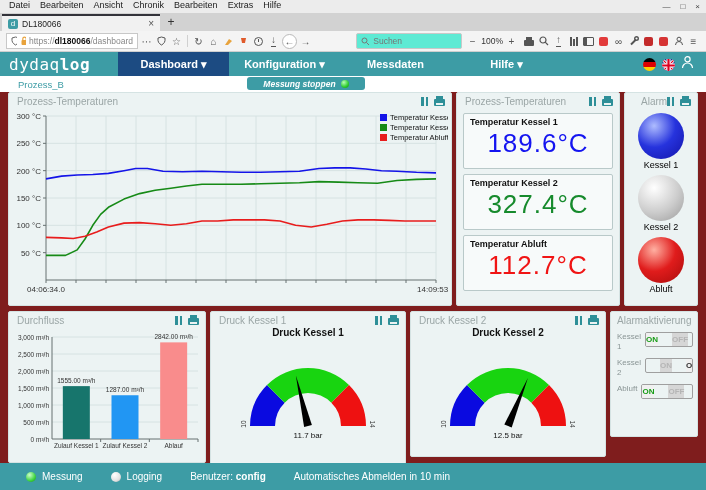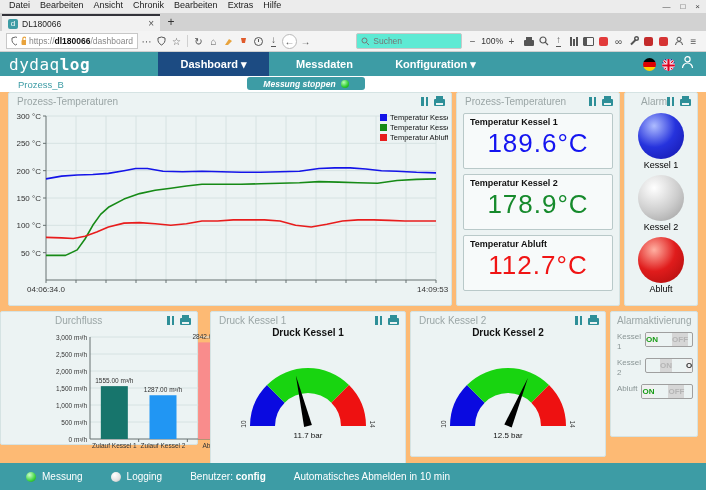--- a/index.html
+++ b/index.html
@@ -37,49 +37,49 @@
   .lib-ic i:nth-child(2){ height:7px; }
   .sidebar-ic { width:11px; height:9px; border:1px solid #555; border-radius:1px; position:relative; }
   .sidebar-ic:after { content:''; position:absolute; left:0; top:0; width:3px; height:7px; background:#555; }
   .print-ic-gray { width:10px; height:6px; background:#555; border-radius:1px; position:relative; margin-top:3px; }
   .print-ic-gray:before { content:''; position:absolute; top:-3px; left:2px; width:6px; height:3px; background:#555; }
 
   
   .appnav { height:24px; background:#3D9CA5; display:flex; align-items:center; }
   .logo { width:118px; padding-left:9px; font-family:"DejaVu Sans Mono", monospace; font-size:16px; color:#fff; letter-spacing:0.5px; }
   .logo b { font-weight:bold; }
-  .nav-items { display:flex; height:24px;margin-left:40px; }
+  .nav-items { display:flex; height:24px; }
   .nav-item { width:111px; display:flex; align-items:center; justify-content:center; color:#fff; font-size:11px; font-weight:bold; cursor:pointer; }
   .nav-item.active { background:#1C4B82; }
   .nav-right { margin-left:auto; display:flex; align-items:center; gap:6px; padding-right:12px; }
   .flag { width:13px; height:13px; border-radius:50%; overflow:hidden; flex:0 0 auto; }
   .flag-de { background:linear-gradient(#000 33%, #d00 33% 66%, #ffce00 66%); }
 
   
   .subheader { height:16px; background:#fff; position:relative; }
   .process-name { position:absolute; left:18px; top:3px; color:#3D9CA5; font-size:9.5px; }
   .stop-btn { position:absolute; left:247px; top:1px; width:118px; height:13px; background:#3D9CA5; border:none; border-radius:3px; color:#fff; font-size:8.5px; font-style:italic; font-weight:bold; display:flex; align-items:center; justify-content:center; gap:5px; font-family:"Liberation Sans",sans-serif; }
   .green-dot { width:8px; height:8px; border-radius:50%; background:radial-gradient(circle at 35% 30%, #b6ffb6, #2ecc2e 60%, #179117); }
 
   
-  .dashboard { position:absolute; top:92px; left:0; width:706px; height:371px; background:#fdba74; }
+  .dashboard { position:absolute; top:92px; left:0; width:706px; height:371px; background:#7f1d1d; }
   .panel { position:absolute; background:#ecf3f3; border:1px solid #d5e3e3; border-radius:2px; }
   .panel-head { display:flex; align-items:center; padding:2px 6px 0 8px; height:15px; }
   .panel-title { color:#9BA6A6; font-size:10px; flex:1; white-space:nowrap; overflow:hidden; }
   .panel-icons { display:flex; gap:6px; align-items:center; }
   .icon-pause { display:flex; gap:2px; }
   .icon-pause i { width:2.5px; height:9px; background:#2E8F98; display:block; }
   .icon-print { width:11px; height:7px; background:#2E8F98; border-radius:1px; position:relative; margin-top:2px; }
   .icon-print:before { content:''; position:absolute; top:-3px; left:2px; width:7px; height:3px; background:#2E8F98; }
   .icon-print:after { content:''; position:absolute; bottom:1px; left:2px; width:7px; height:2px; background:#ecf3f3; }
 
   #panel-temp-chart { left:8px; top:0; width:444px; height:214px; }
   #panel-temp-values { left:456px; top:0; width:164px; height:214px; }
   #panel-alarms { left:624px; top:0; width:74px; height:214px; }
-  #panel-flow { left:0; top:219px; width:198px; height:134px;padding-left:46px; }
+  #panel-flow { left:8px; top:219px; width:198px; height:152px; }
   #panel-gauge1 { left:210px; top:219px; width:196px; height:182px; }
   #panel-gauge2 { left:410px; top:219px; width:196px; height:146px; }
   #panel-alarmact { left:610px; top:219px; width:88px; height:126px; }
 
   .val-box { margin:5px 6px; background:#f7fafa; border:1px solid #b9c9c9; border-radius:2px; height:56px; padding:3px 6px; }
   .val-label { font-size:9px; font-weight:bold; color:#111; }
   .val-num { font-size:26px; text-align:center; margin-top:1px; letter-spacing:1px; white-space:nowrap; }
 
   .led { width:46px; height:46px; border-radius:50%; margin:5px auto 1px auto; }
   .led-label { text-align:center; font-size:9px; color:#000; margin-bottom:5px; }
@@ -226,22 +226,23 @@
         <path d="M1.5 9 a3.5 3.5 0 0 1 7 0" fill="none" stroke="#555" stroke-width="1"></path>
       </svg>
     </span>
   <span class="tbtn">≡</span>
 </div>
 
 <div class="appnav">
   <div class="logo"><span>dydaq</span><b>log</b></div>
   <div class="nav-items">
       <div class="nav-item active">Dashboard ▾</div>
+      <div class="nav-item">Konfiguration ▾</div>
       <div class="nav-item">Messdaten</div>
-      <div class="nav-item">Konfiguration ▾</div>
+      <div class="nav-item">Hilfe ▾</div>
     </div>
   <div class="nav-right">
     <span class="flag flag-de"></span>
     <span class="flag"><svg width="13" height="13">
           <rect width="13" height="13" fill="#28348a"></rect>
           <path d="M0 0 L13 13 M13 0 L0 13" stroke="#fff" stroke-width="3"></path>
           <path d="M0 0 L13 13 M13 0 L0 13" stroke="#d02" stroke-width="1.2"></path>
           <path d="M6.5 0 V13 M0 6.5 H13" stroke="#fff" stroke-width="4"></path>
           <path d="M6.5 0 V13 M0 6.5 H13" stroke="#d02" stroke-width="2.2"></path>
         </svg></span>
@@ -346,21 +347,21 @@
         <span class="icon-print"></span>
       </span>
     </div>
     <div>
         <div class="val-box">
           <div class="val-label">Temperatur Kessel 1</div>
           <div class="val-num" style="color: rgb(20, 20, 240);">189.6°C</div>
         </div>
         <div class="val-box">
           <div class="val-label">Temperatur Kessel 2</div>
-          <div class="val-num" style="color: rgb(22, 138, 44);">178.9°C</div>
+          <div class="val-num" style="color: rgb(22, 138, 44);">327.4°C</div>
         </div>
         <div class="val-box">
           <div class="val-label">Temperatur Abluft</div>
           <div class="val-num" style="color: rgb(240, 20, 20);">112.7°C</div>
         </div>
       </div>
   </div>
 
   <div class="panel" id="panel-alarms">
     <div class="panel-head" style="padding-left:16px;">

